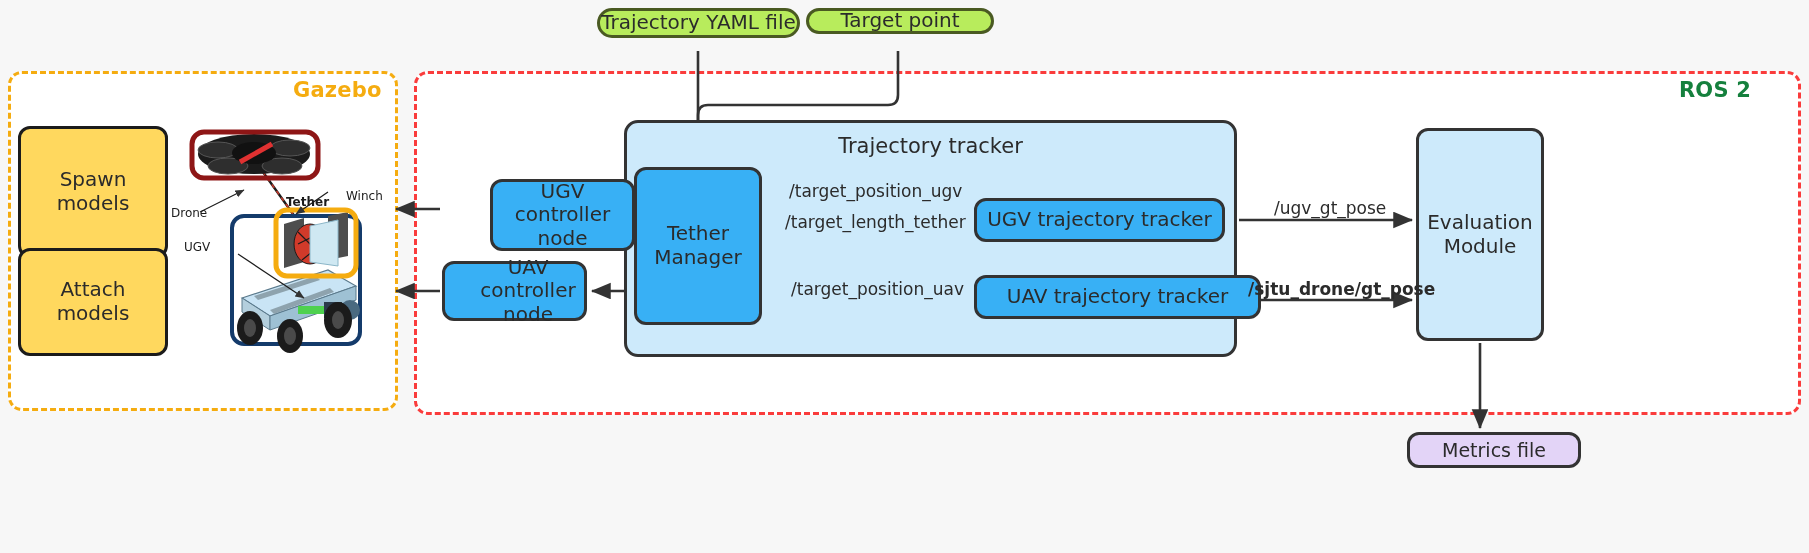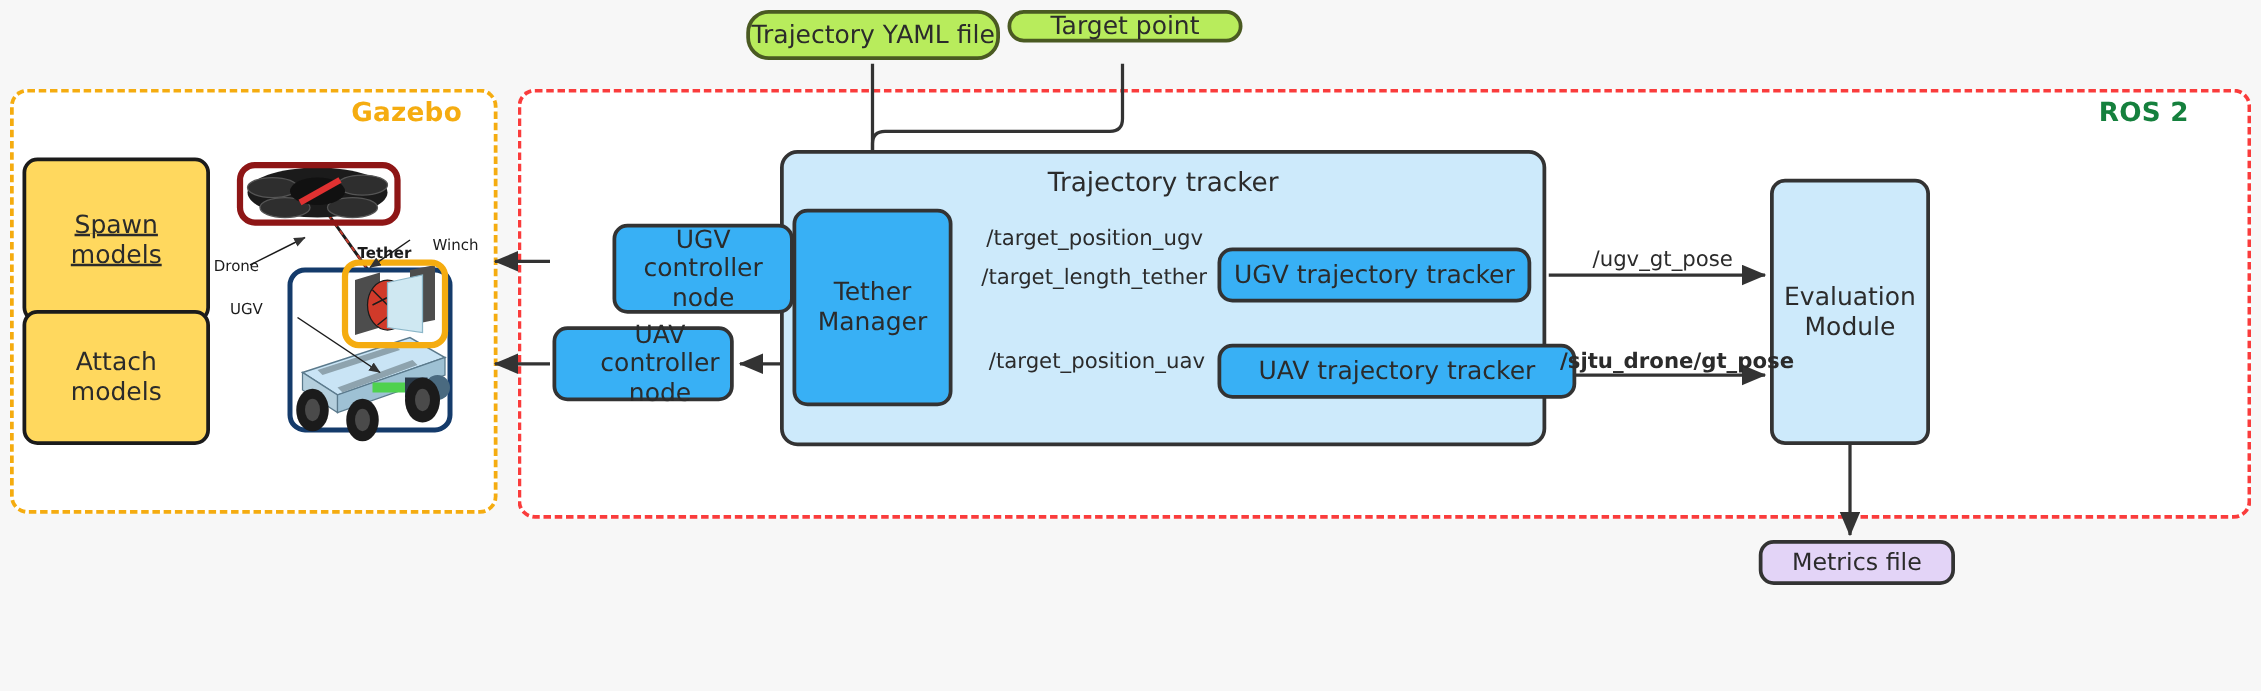--- a/index.html
+++ b/index.html
@@ -46,21 +46,21 @@
     border: 3px dashed #fa3c3c;
     border-radius: 14px;
     background: #ffffff;
   }
   .zone-label {
     position: absolute;
     font-size: 21px;
     font-weight: 600;
     letter-spacing: .2px;
   }
-  .gazebo-label { left: 281px; top: 78px; color: #f5ac10; }
+  .gazebo-label { left: 293px; top: 78px; color: #f5ac10; }
   .ros-label { left: 1679px; top: 78px; color: #15803d; }
 
   
   .proc {
     border: 3px solid #333333;
     border-radius: 12px;
     font-size: 20px;
   }
   .green {
     background: #b8ec5c;
@@ -78,42 +78,42 @@
   .lightblue {
     background: #cdeafb;
     border-color: #333333;
   }
   .purple {
     background: #e3d4f7;
     border-color: #333333;
   }
 
   
-  .n-yaml      { left: 597px;  top: 8px;   width: 203px; height: 40px; border-radius: 18px; }
+  .n-yaml      { left: 597px;  top: 8px;   width: 203px; height: 30px; border-radius: 18px; }
   .n-target    { left: 806px;  top: 8px;   width: 188px; height: 26px; border-radius: 13px; }
 
-  .n-spawn     { left: 18px;   top: 126px; width: 150px; height: 132px; text-decoration: underline; }
+  .n-spawn     { left: 18px;   top: 126px; width: 150px; height: 132px; }
   .n-attach    { left: 18px;   top: 248px; width: 150px; height: 108px; }
 
   .n-tracker   { left: 624px;  top: 120px; width: 613px; height: 237px; border-radius: 14px; }
   .tracker-title {
     position: absolute;
     left: 624px; top: 134px; width: 613px;
     text-align: center;
     font-size: 21px;
     color: #2b2b2b;
   }
 
   .n-ugvctrl   { left: 442px;  top: 179px; width: 145px; height: 72px; margin-left: 48px; }
   .n-uavctrl   { left: 442px;  top: 261px; width: 145px; height: 60px; padding-left: 27px; }
   .n-cmdmgr    { left: 634px;  top: 167px; width: 128px; height: 158px; }
   .n-ugvtt     { left: 974px;  top: 198px; width: 251px; height: 44px; }
   .n-uavtt     { left: 974px;  top: 275px; width: 287px; height: 44px; }
-  .n-eval      { left: 1416px; top: 128px; width: 128px; height: 213px; margin-top: 15px; }
-  .n-metrics   { left: 1407px; top: 432px; width: 157px; height: 36px; font-size: 19px; }
+  .n-eval      { left: 1416px; top: 128px; width: 128px; height: 213px; }
+  .n-metrics   { left: 1407px; top: 432px; width: 174px; height: 36px; font-size: 19px; }
 
   
   .edge-label {
     position: absolute;
     font-size: 17px;
     color: #2b2b2b;
     white-space: nowrap;
   }
   .el-tpu   { left: 789px;  top: 181px; }
   .el-tlt   { left: 785px;  top: 212px; }

